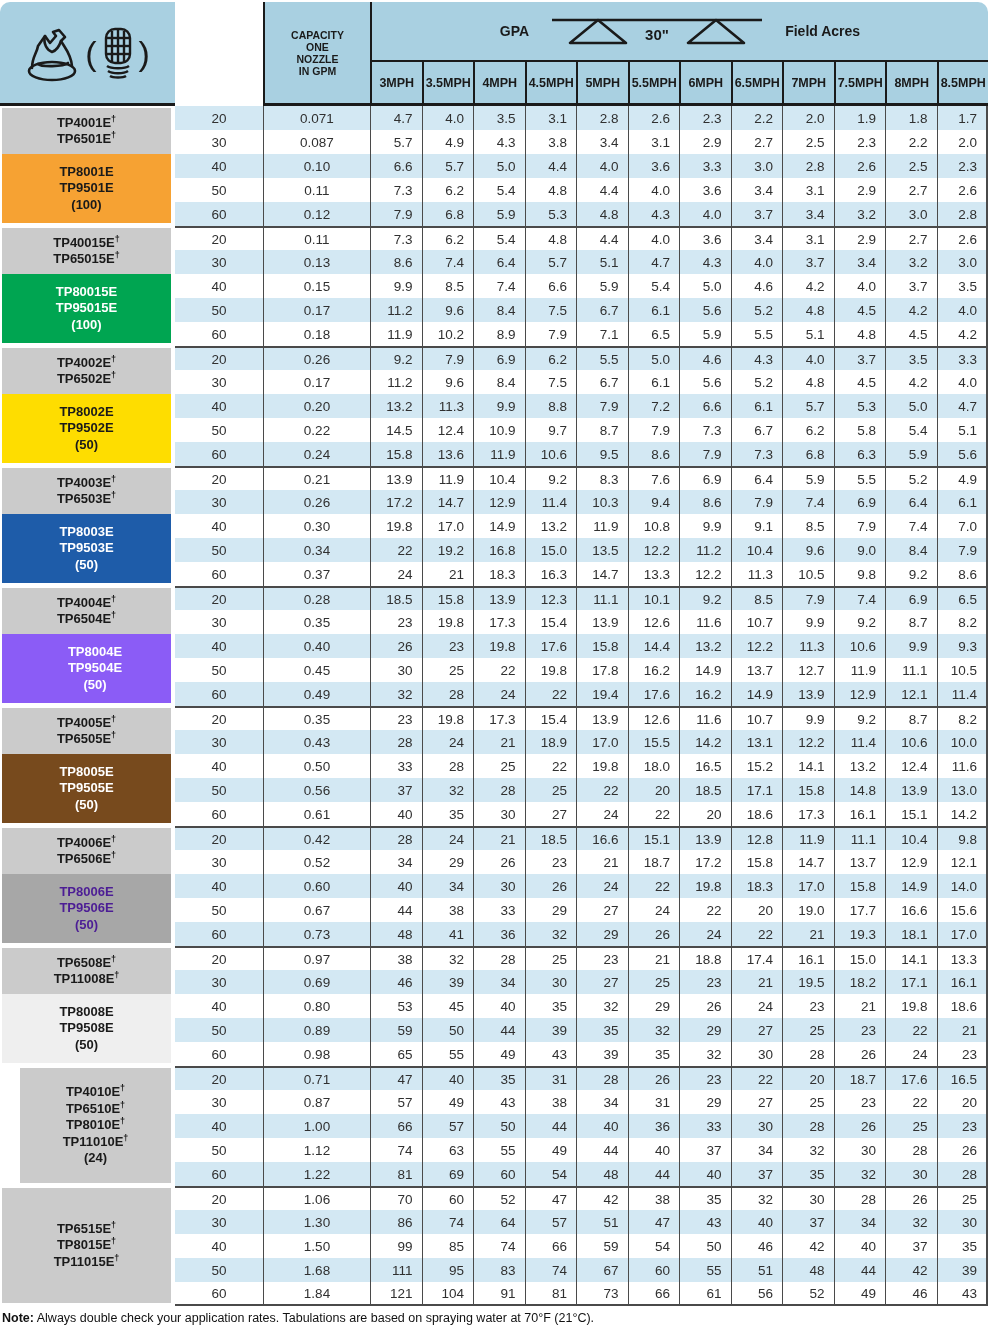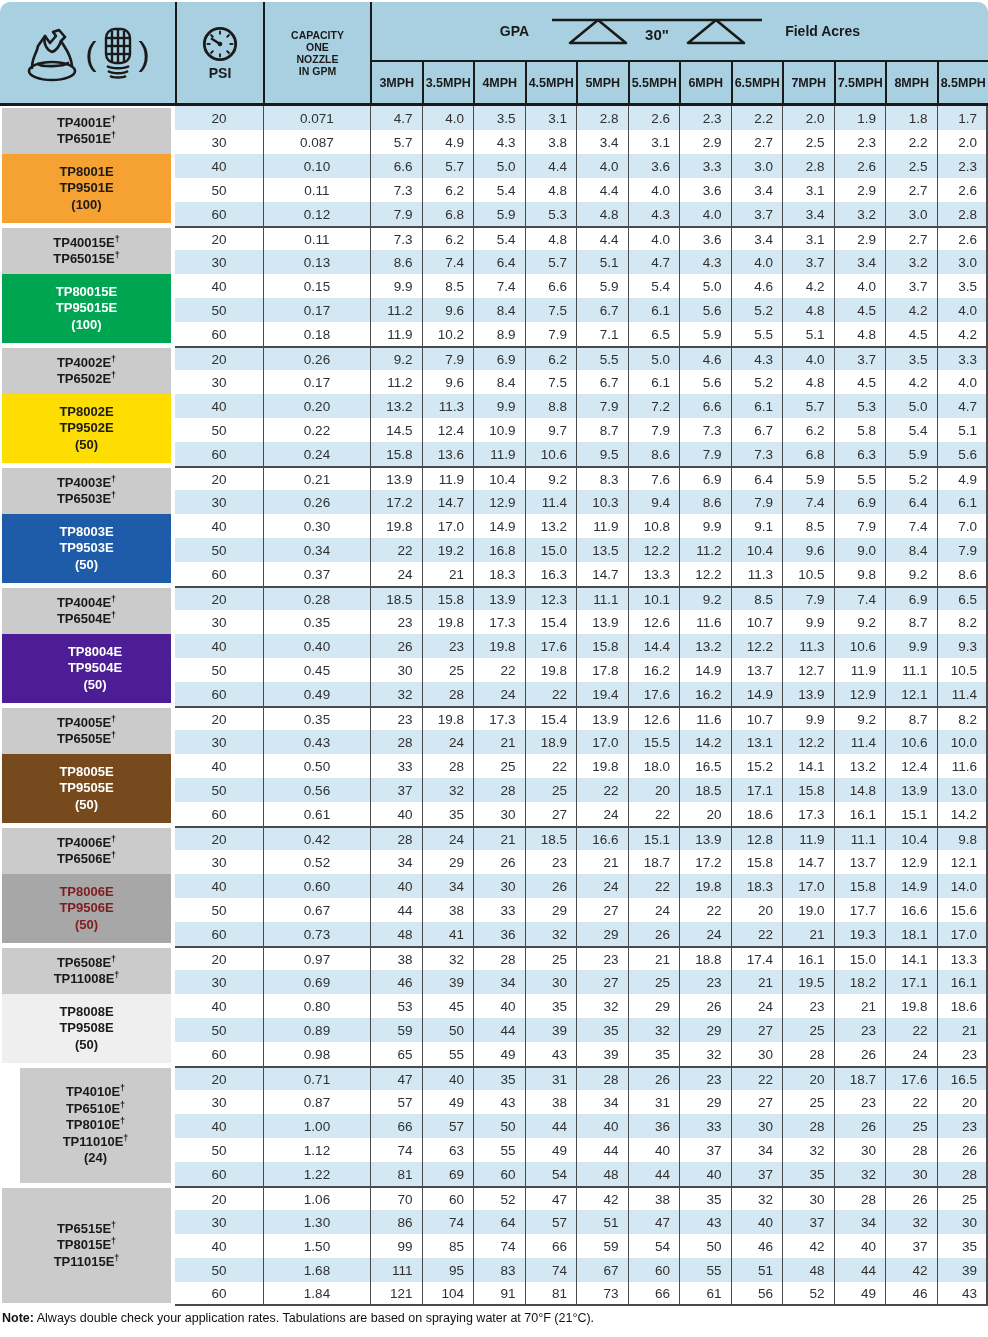--- a/index.html
+++ b/index.html
@@ -87,40 +87,20 @@
             <line x1="5" y1="21" x2="29" y2="21"></line>
             <line x1="5" y1="29" x2="29" y2="29"></line>
           <path d="M6 41 C10 44 24 44 28 41"></path>
           <path d="M7 46 C11 49 23 49 27 46"></path>
           <path d="M9 51 C12 53 22 53 25 51"></path>
         </svg>
       </span>
       <span class="paren">)</span>
     </div>
 
-    <div class="hc h-psi">
-      <span>
-        <svg width="38" height="38" viewBox="0 0 40 40" fill="none" stroke="#1a1a1a">
-          <circle cx="20" cy="20" r="16.5" stroke-width="3"></circle>
-          <g stroke-width="2">
-            <line x1="20" y1="6" x2="20" y2="10"></line>
-              <line x1="20" y1="30" x2="20" y2="34"></line>
-            <line x1="6" y1="20" x2="10" y2="20"></line>
-              <line x1="30" y1="20" x2="34" y2="20"></line>
-            <line x1="10" y1="10" x2="13" y2="13"></line>
-              <line x1="27" y1="27" x2="30" y2="30"></line>
-            <line x1="10" y1="30" x2="13" y2="27"></line>
-              <line x1="27" y1="13" x2="30" y2="10"></line>
-          </g>
-          <line x1="20" y1="20" x2="10.5" y2="14" stroke-width="2.6"></line>
-          <circle cx="20" cy="20" r="2" fill="#1a1a1a"></circle>
-        </svg>
-      </span>
-      <span class="psi-word">PSI</span>
-    </div>
 
     <div class="hc h-cap">
       <div id="capacity-lines">CAPACITY<br>ONE<br>NOZZLE<br>IN GPM</div>
     </div>
 
     <div class="hc h-gpa">
       <span>GPA</span>
       <span>
         <svg width="238" height="32" viewBox="0 0 238 32" fill="none" stroke="#1a1a1a" stroke-width="2.6" stroke-linejoin="round">
           <line x1="14" y1="5" x2="224" y2="5"></line>
@@ -480,21 +460,21 @@
       <div class="cell val odd" style="grid-area: 22 / 9;">13.3</div>
       <div class="cell val odd" style="grid-area: 22 / 10;">12.2</div>
       <div class="cell val odd" style="grid-area: 22 / 11;">11.3</div>
       <div class="cell val odd" style="grid-area: 22 / 12;">10.5</div>
       <div class="cell val odd" style="grid-area: 22 / 13;">9.8</div>
       <div class="cell val odd" style="grid-area: 22 / 14;">9.2</div>
       <div class="cell val odd lastcol" style="grid-area: 22 / 15;">8.6</div>
       <div class="lbl first" style="grid-area: 23 / 1 / span 2; background: rgb(203, 203, 203); color: rgb(26, 26, 26);">
         <div>TP4004E<sup>†</sup><br>TP6504E<sup>†</sup></div>
       </div>
-      <div class="lbl last" style="grid-area: 25 / 1 / span 3; background: #4c1d95; color: rgb(255, 255, 255); padding-left: 17px;">
+      <div class="lbl last" style="grid-area: 25 / 1 / span 3; background: #8b5cf6; color: rgb(255, 255, 255); padding-left: 17px;">
         <div>TP8004E<br>TP9504E<br>(50)</div>
       </div>
       <div class="cell psi even gtop" style="grid-area: 23 / 2;">20</div>
       <div class="cell gpm even gtop" style="grid-area: 23 / 3;">0.28</div>
       <div class="cell val even gtop" style="grid-area: 23 / 4;">18.5</div>
       <div class="cell val even gtop" style="grid-area: 23 / 5;">15.8</div>
       <div class="cell val even gtop" style="grid-area: 23 / 6;">13.9</div>
       <div class="cell val even gtop" style="grid-area: 23 / 7;">12.3</div>
       <div class="cell val even gtop" style="grid-area: 23 / 8;">11.1</div>
       <div class="cell val even gtop" style="grid-area: 23 / 9;">10.1</div>
@@ -632,21 +612,21 @@
       <div class="cell val odd" style="grid-area: 32 / 9;">22</div>
       <div class="cell val odd" style="grid-area: 32 / 10;">20</div>
       <div class="cell val odd" style="grid-area: 32 / 11;">18.6</div>
       <div class="cell val odd" style="grid-area: 32 / 12;">17.3</div>
       <div class="cell val odd" style="grid-area: 32 / 13;">16.1</div>
       <div class="cell val odd" style="grid-area: 32 / 14;">15.1</div>
       <div class="cell val odd lastcol" style="grid-area: 32 / 15;">14.2</div>
       <div class="lbl first" style="grid-area: 33 / 1 / span 2; background: rgb(203, 203, 203); color: rgb(26, 26, 26);">
         <div>TP4006E<sup>†</sup><br>TP6506E<sup>†</sup></div>
       </div>
-      <div class="lbl last" style="grid-area: 35 / 1 / span 3; background: rgb(167, 167, 167); color: #7f1d1d;">
+      <div class="lbl last" style="grid-area: 35 / 1 / span 3; background: rgb(167, 167, 167); color: #4c1d95;">
         <div>TP8006E<br>TP9506E<br>(50)</div>
       </div>
       <div class="cell psi even gtop" style="grid-area: 33 / 2;">20</div>
       <div class="cell gpm even gtop" style="grid-area: 33 / 3;">0.42</div>
       <div class="cell val even gtop" style="grid-area: 33 / 4;">28</div>
       <div class="cell val even gtop" style="grid-area: 33 / 5;">24</div>
       <div class="cell val even gtop" style="grid-area: 33 / 6;">21</div>
       <div class="cell val even gtop" style="grid-area: 33 / 7;">18.5</div>
       <div class="cell val even gtop" style="grid-area: 33 / 8;">16.6</div>
       <div class="cell val even gtop" style="grid-area: 33 / 9;">15.1</div>

